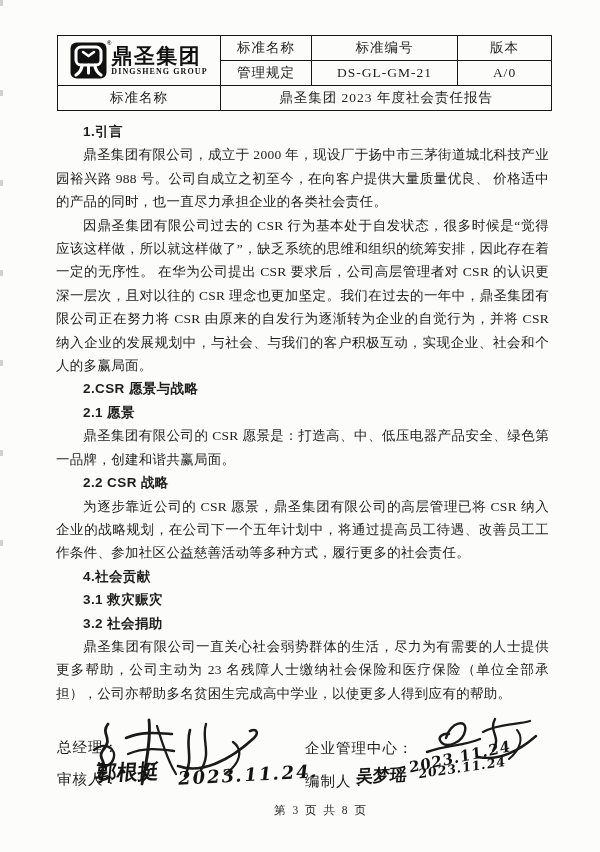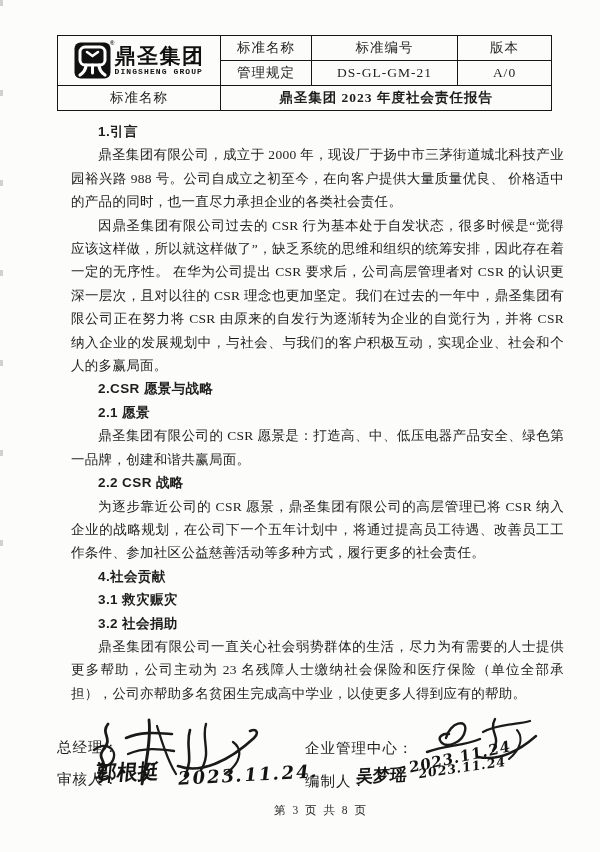--- a/index.html
+++ b/index.html
@@ -22,36 +22,36 @@
   table.hdr {
     position:absolute; left:57px; top:35px; width:490px;
     border-collapse:collapse; table-layout:fixed;
   }
   table.hdr td {
     border:1.6px solid #161616; text-align:center; vertical-align:middle;
     font-size:13.5px; padding:0; height:24px; letter-spacing:1px;
   }
   td.logo-cell { width:162px; padding:2px 3px; }
   td.c2 { width:90px; }  td.c3 { width:145px; } td.c4 { width:93px; }
-  td.doc-title { font-weight:bold; font-size:14.5px; letter-spacing:1px; height:23px; }
+  td.doc-title { font-weight:normal; font-size:14.5px; letter-spacing:1px; height:23px; }
   .code { letter-spacing:1.5px; font-size:13px; }
 
   .logo-wrap { display:flex; align-items:center; justify-content:center; gap:4px; }
   .logo-mark { position:relative; width:37px; height:37px; flex:0 0 auto; }
   .logo-reg { position:absolute; top:-2px; right:-5px; font-size:6px; font-weight:bold;
     font-family:"Liberation Sans",sans-serif; }
   .logo-text { display:flex; flex-direction:column; align-items:flex-start; line-height:1; }
   .logo-cn { font-family:"Liberation Sans","DejaVu Sans",sans-serif; font-weight:900;
     font-size:21px; letter-spacing:1.5px; color:#111; }
-  .logo-en { font-family:Liberation Mono, monospace; font-weight:bold;
+  .logo-en { font-family:Liberation Serif, serif; font-weight:bold;
     font-size:8px; letter-spacing:1.1px; color:#111; margin-top:2px; }
 
   
   .body-text {
-    position:absolute; left:71px; top:120px; width:493px;
+    position:absolute; left:56px; top:120px; width:493px;
   }
   .para {
     margin:0; font-size:13.5px; line-height:23.4px; letter-spacing:0.3px;
     text-indent:2em; text-align:justify;
   }
   .para.heading {
     font-family:"Liberation Sans","DejaVu Sans",sans-serif;
     font-weight:bold; font-size:13.5px; letter-spacing:0.4px; text-align:left;
   }
 

